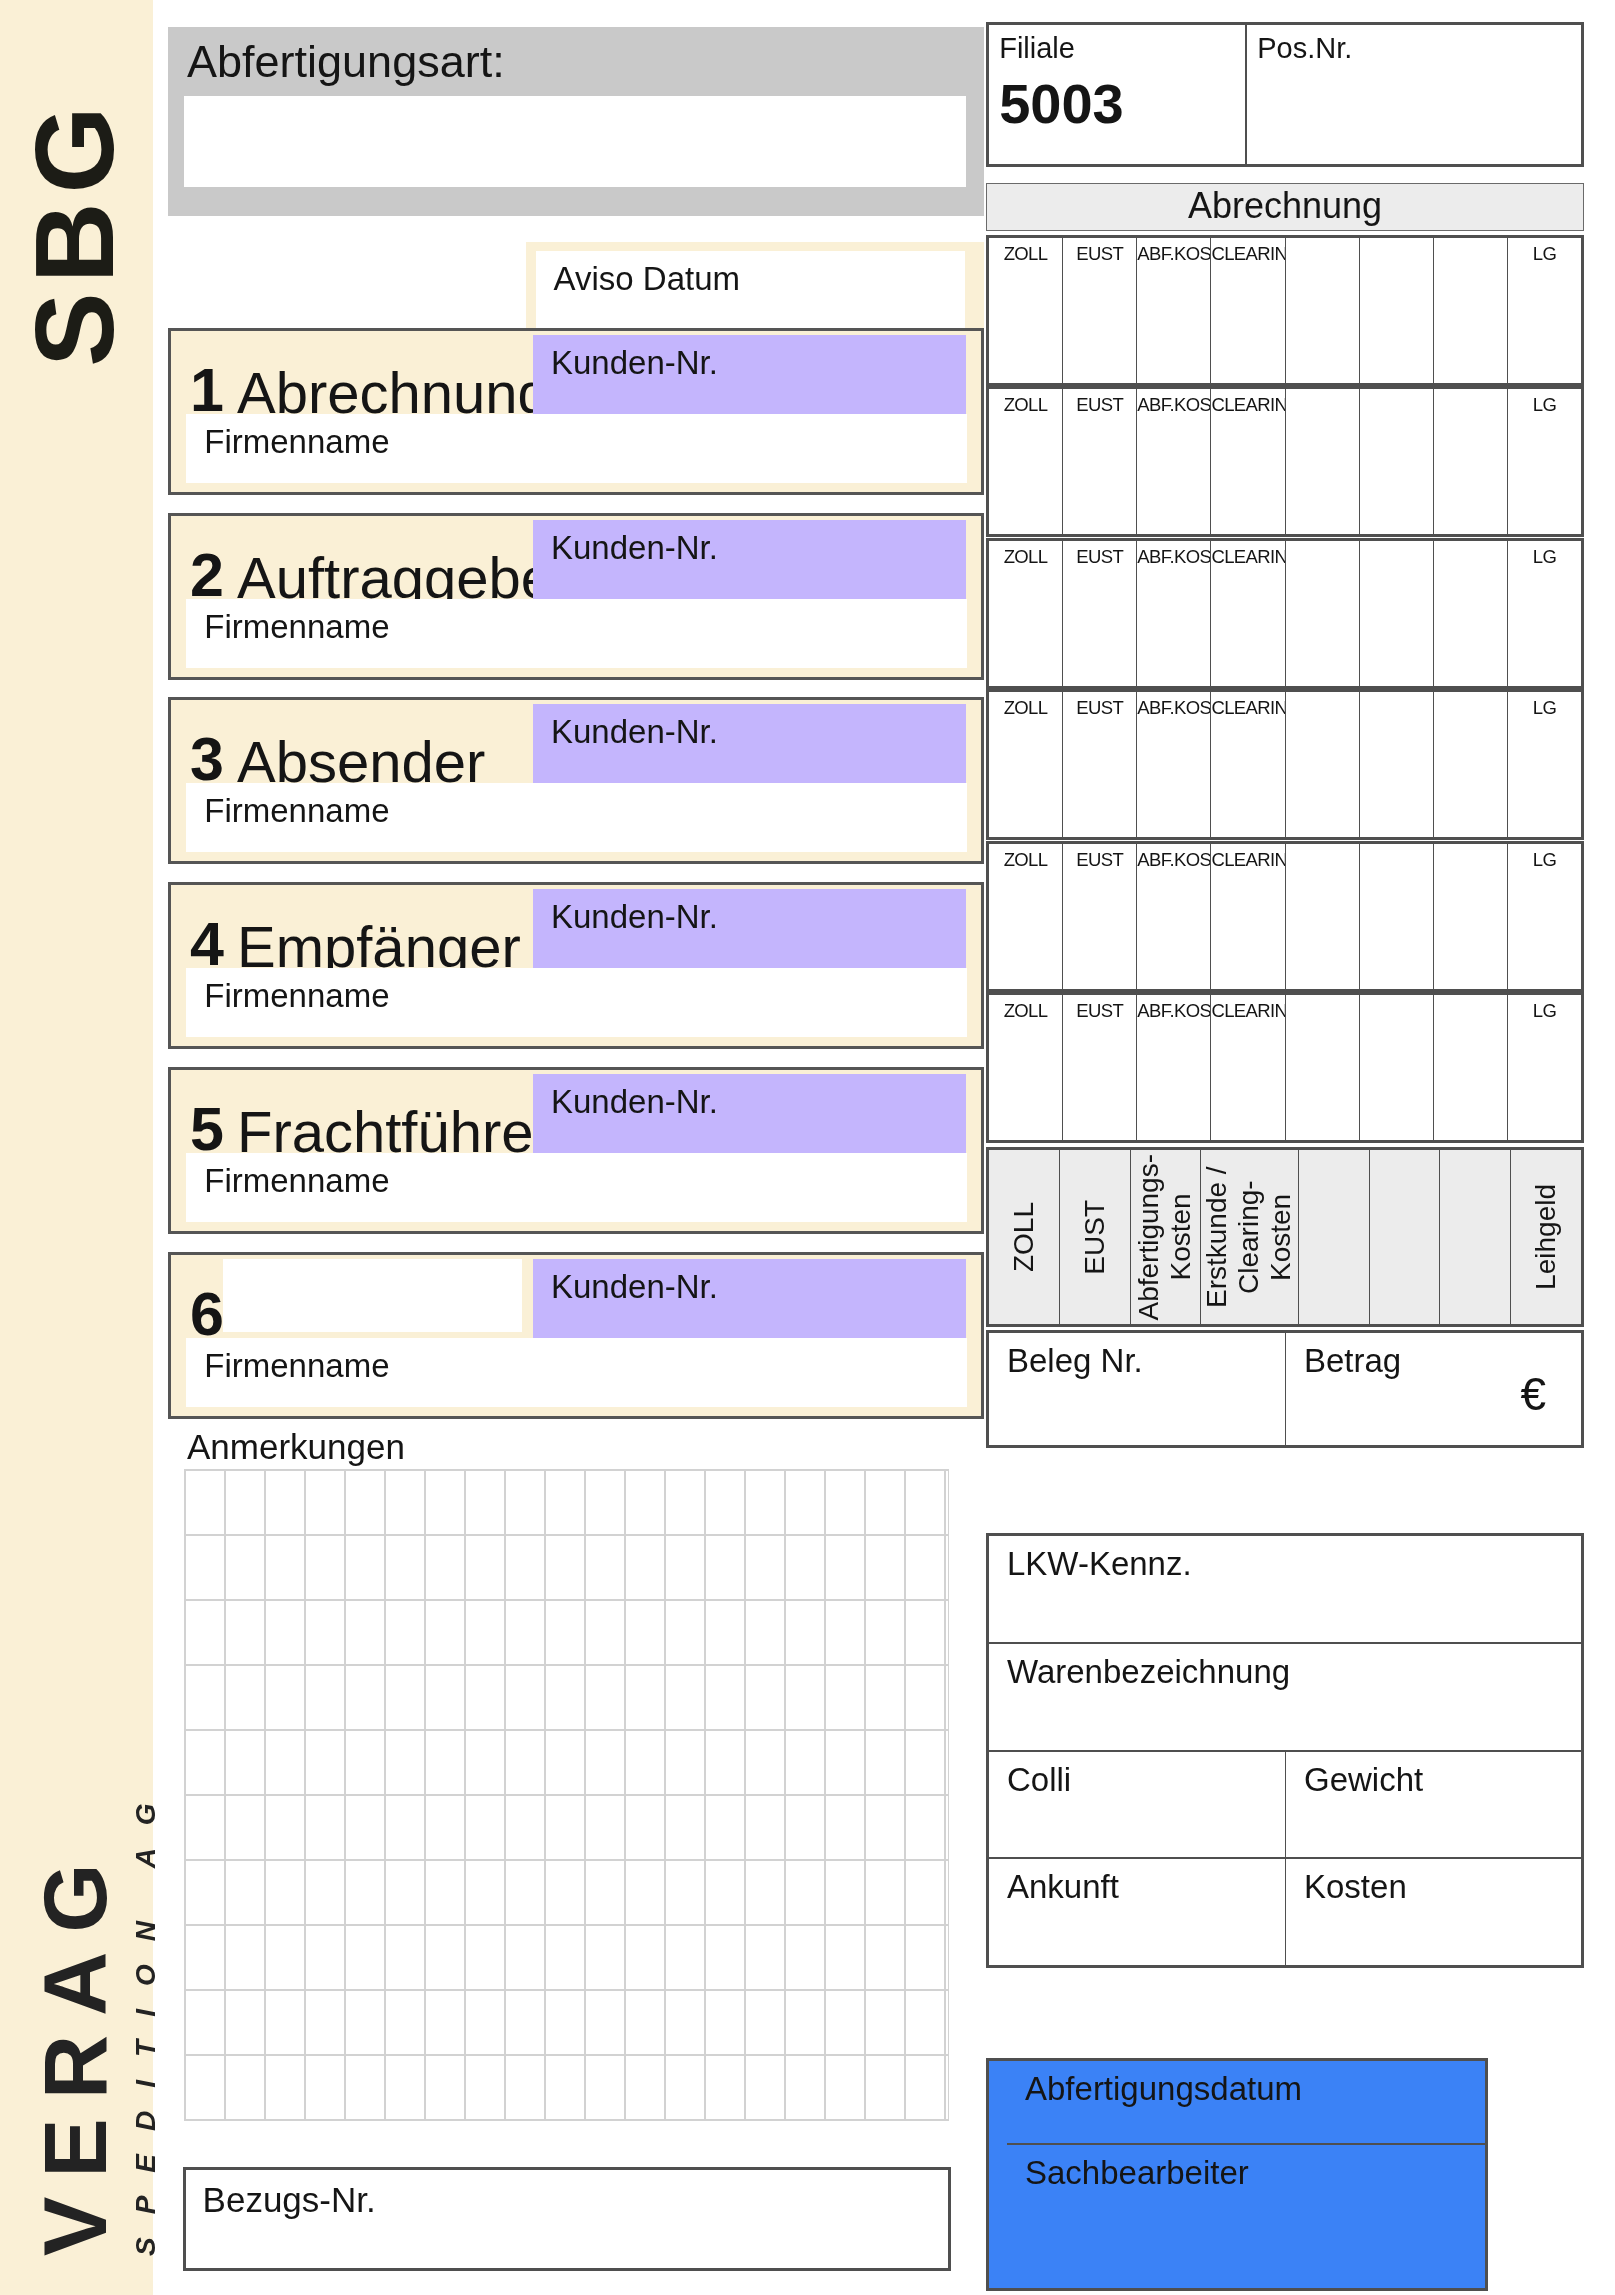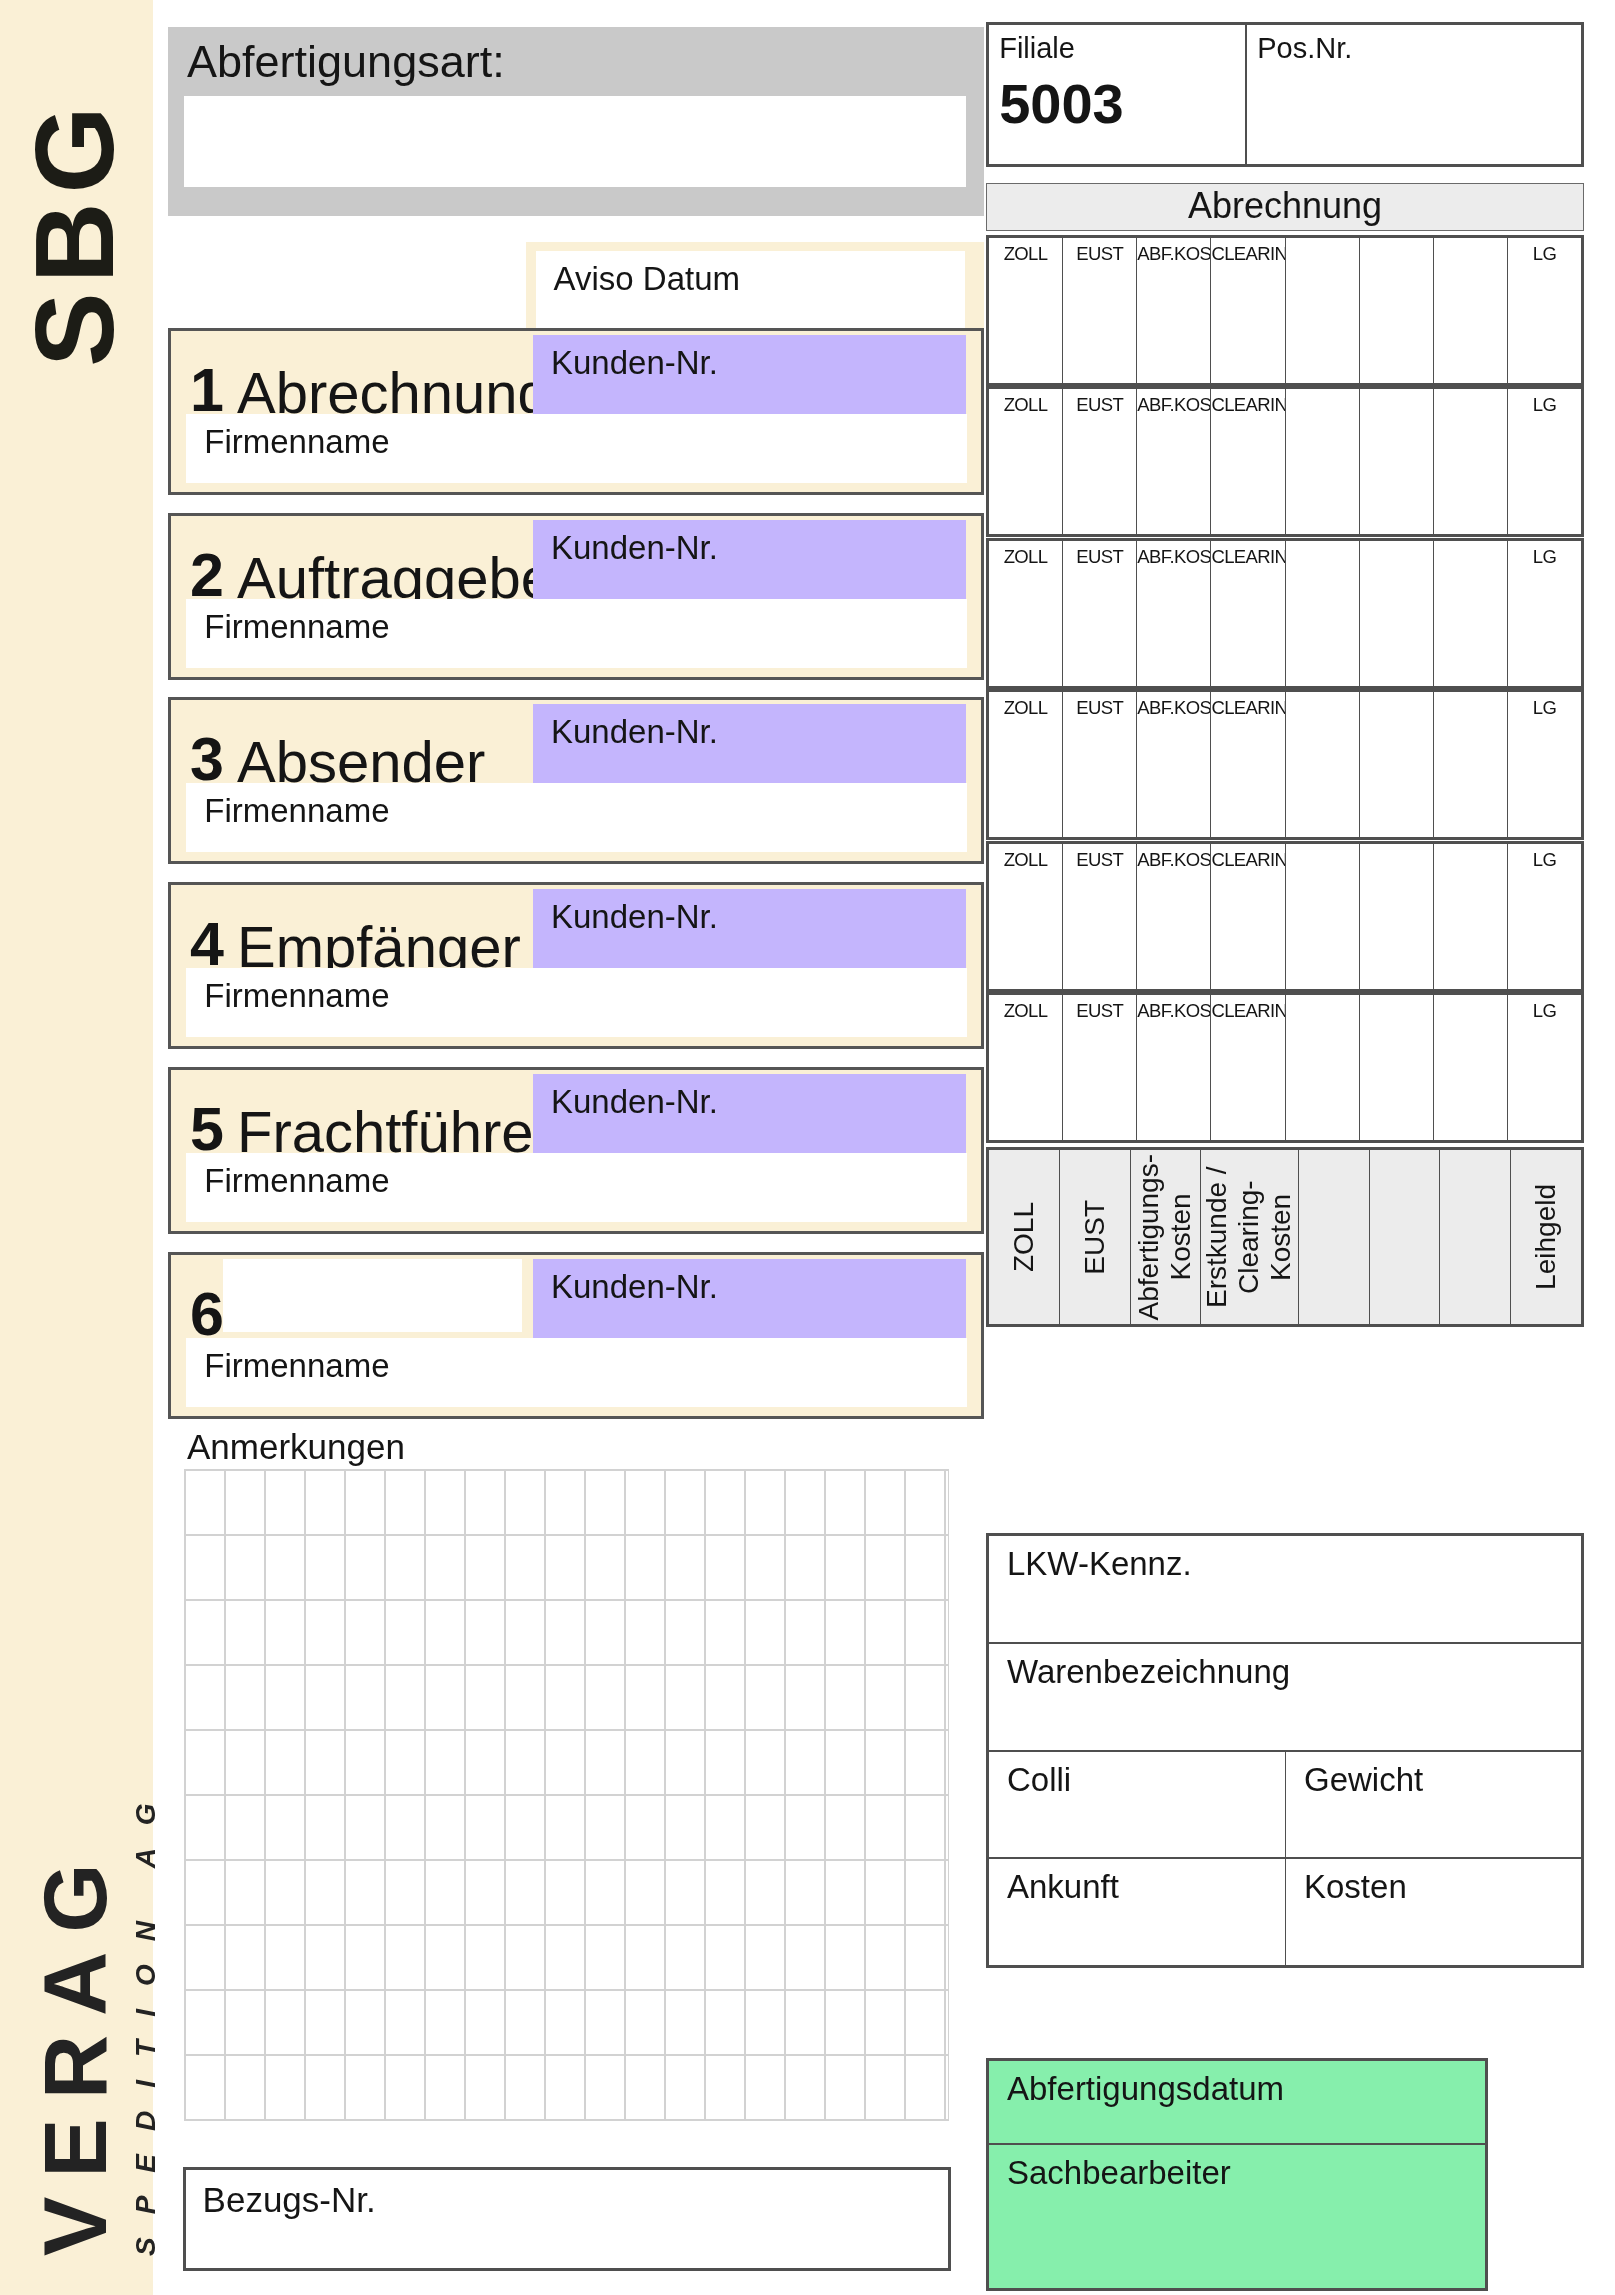--- a/index.html
+++ b/index.html
@@ -73,22 +73,22 @@
 
   
   .cargo{position:absolute;left:986px;top:1533px;width:598px;height:435px;background:#fff;
          border:3.2px solid #4f4f4f;box-sizing:border-box;display:flex;flex-direction:column;}
   .cargo-row{flex:1;border-bottom:2.6px solid #4f4f4f;position:relative;display:flex;}
   .cargo-row.lastrow{border-bottom:none;}
   .half{width:296px;border-right:1.9px solid #4f4f4f;position:relative;}
   .half2{flex:1;position:relative;}
 
   
-  .proc{position:absolute;left:986px;top:2058px;width:502px;height:233px;background:#86efac;
-        border:3.2px solid #4f4f4f;box-sizing:border-box;display:flex;flex-direction:column;}
+  .proc{position:absolute;left:986px;top:2058px;width:502px;height:233px;background:#3b82f6;
+        border:3.2px solid #4f4f4f;box-sizing:border-box;display:flex;flex-direction:column;padding-left:18px;}
   .proc-row1{height:82px;border-bottom:2.6px solid #4f4f4f;}
   .proc-row2{flex:1;}
 
   
   .bezug{position:absolute;left:183px;top:2167px;width:768px;height:104px;background:#fff;
          border:3.8px solid #4f4f4f;box-sizing:border-box;}
   .bezug .flabel{margin:10.2px 0 0 16.6px;font-size:35px;}
 </style>
 </head>
 <body>
@@ -276,20 +276,29 @@
         <span class="foot-rot"></span>
       </div>
     <div class="foot-cell">
         <span class="foot-rot"></span>
       </div>
     <div class="foot-cell last">
         <span class="foot-rot">Leihgeld</span>
       </div>
   </div>
 
+  <div class="beleg-row">
+    <div class="beleg-cell">
+      <span class="flabel">Beleg Nr.</span>
+    </div>
+    <div class="betrag-cell">
+      <span class="flabel">Betrag</span>
+      <span class="euro">€</span>
+    </div>
+  </div>
 
   <div class="anm-label">Anmerkungen</div>
   <div class="anm-grid"></div>
 
   <div class="cargo">
     <div class="cargo-row">
       <span class="flabel">LKW-Kennz.</span>
     </div>
     <div class="cargo-row">
       <span class="flabel">Warenbezeichnung</span>

